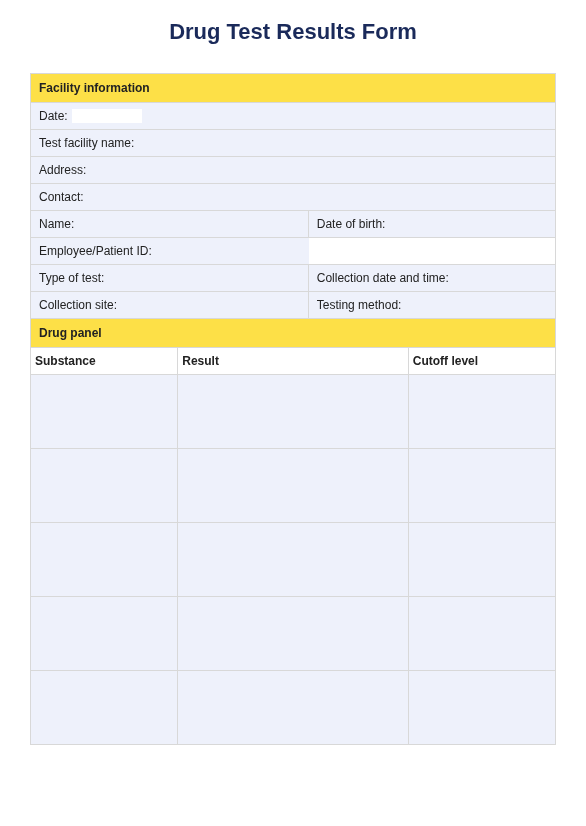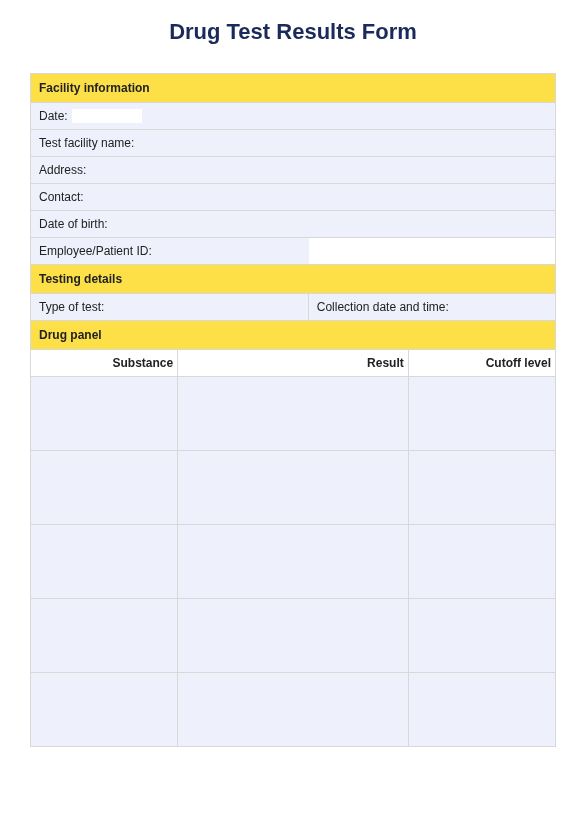--- a/index.html
+++ b/index.html
@@ -58,21 +58,21 @@
   }
   .panel-table {
     width: 100%;
     border-collapse: collapse;
   }
   .panel-table th {
     background: #ffffff;
     font-weight: bold;
     font-size: 12px;
     padding: 6px 4px;
-    text-align: right;
+    text-align: left;
     border: 1px solid #d8d8d8;
     border-top: none;
   }
   .panel-table td {
     background: #eef1fb;
     border: 1px solid #d8d8d8;
     height: 74px;
   }
   .panel-table th:first-child, .panel-table td:first-child { border-left: none; }
   .panel-table th:last-child, .panel-table td:last-child { border-right: none; }
@@ -106,37 +106,47 @@
         <span class="label">Address:</span>
       </div>
     </div>
     <div class="row">
       <div class="cell full">
         <span class="label">Contact:</span>
       </div>
     </div>
 
     <div class="row">
+      <div class="cell" style="flex:0 0 53%">
+        <span class="label">Name:</span>
+      </div>
       <div class="cell" style="flex:1">
         <span class="label">Date of birth:</span>
       </div>
     </div>
     <div class="row">
       <div class="cell" style="flex:0 0 53%">
         <span class="label">Employee/Patient ID:</span>
       </div>
     </div>
 
-    <div class="section-header">Testing details</div>
     <div class="row">
       <div class="cell" style="flex:0 0 53%">
         <span class="label">Type of test:</span>
       </div>
       <div class="cell" style="flex:1">
         <span class="label">Collection date and time:</span>
+      </div>
+    </div>
+    <div class="row">
+      <div class="cell" style="flex:0 0 53%">
+        <span class="label">Collection site:</span>
+      </div>
+      <div class="cell" style="flex:1">
+        <span class="label">Testing method:</span>
       </div>
     </div>
 
     <div class="section-header">Drug panel</div>
     <table class="panel-table">
       <thead>
         <tr>
           <th class="col-sub">Substance</th>
           <th class="col-res">Result</th>
           <th class="col-cut">Cutoff level</th>

